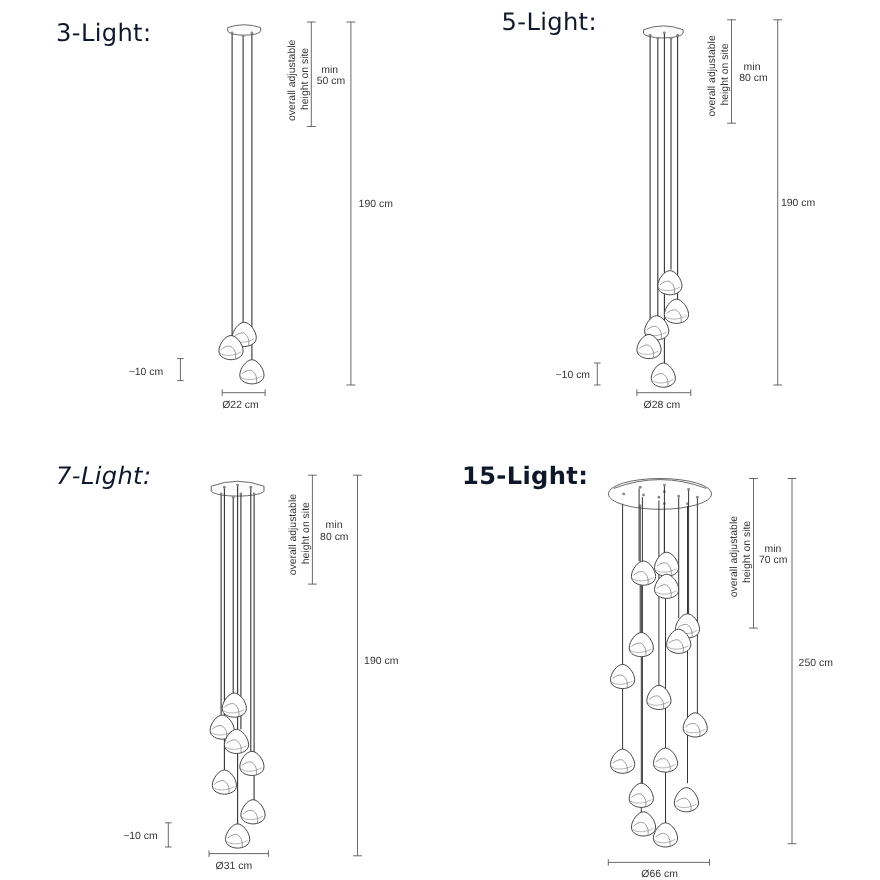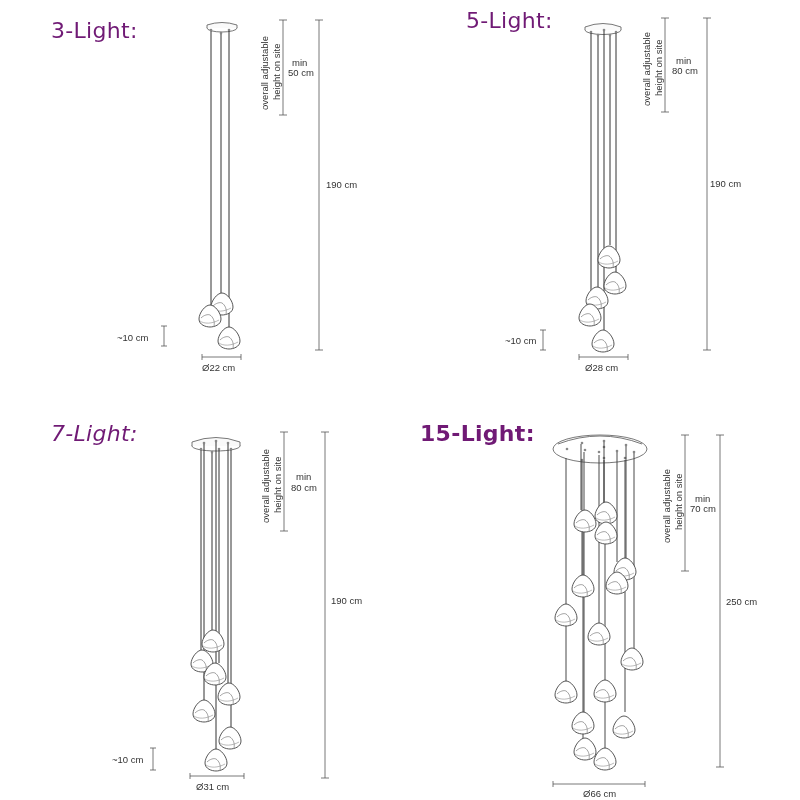--- a/index.html
+++ b/index.html
@@ -1,25 +1,25 @@
 <!DOCTYPE html>
 <html><head>
 <meta charset="utf-8">
 <style>
   html, body { margin:0; padding:0; background:#ffffff; }
   body { width:800px; height:800px; position:relative; overflow:hidden; font-family:"Liberation Sans", sans-serif; }
-  .title { position:absolute; font-family:"DejaVu Sans", sans-serif; font-size:22px; color:#701a75; font-weight:normal; letter-spacing:0.3px; }
+  .title { position:absolute; font-family:"DejaVu Sans", sans-serif; font-size:22px; color:#0f172a; font-weight:normal; letter-spacing:0.3px; }
   svg { position:absolute; left:0; top:0; }
   .dimtext { font-family:"Liberation Sans", sans-serif; font-size:9.5px; fill:#333; }
 </style>
 </head>
 <body>
 
 <div class="title" style="left:51px; top:18px;">3-Light:</div>
-<div class="title" style="left:466px; top:8px;">5-Light:</div>
+<div class="title" style="left:456px; top:8px;">5-Light:</div>
 <div class="title" style="left:51px; top:421px;font-style:italic;">7-Light:</div>
 <div class="title" style="left:420px; top:421px;font-weight:bold;">15-Light:</div>
 
 <svg width="800" height="800" viewBox="0 0 800 800" xmlns="http://www.w3.org/2000/svg">
   <defs>
     <g id="pend">
       <path d="M0,-10 C-5,-10 -11,-2 -11,4 C-11,10 -4,12 0,12 C4,12 11,10 11,4 C11,-2 5,-10 0,-10 Z" fill="#fff" stroke="#444" stroke-width="0.9"></path>
       <path d="M-9,3 C-6,0 -2,-1 0,0 C3,2 5,6 4,11" fill="none" stroke="#666" stroke-width="0.6"></path>
       <path d="M-10,6 C-6,9 2,9 9,5" fill="none" stroke="#777" stroke-width="0.5"></path>
     </g>

